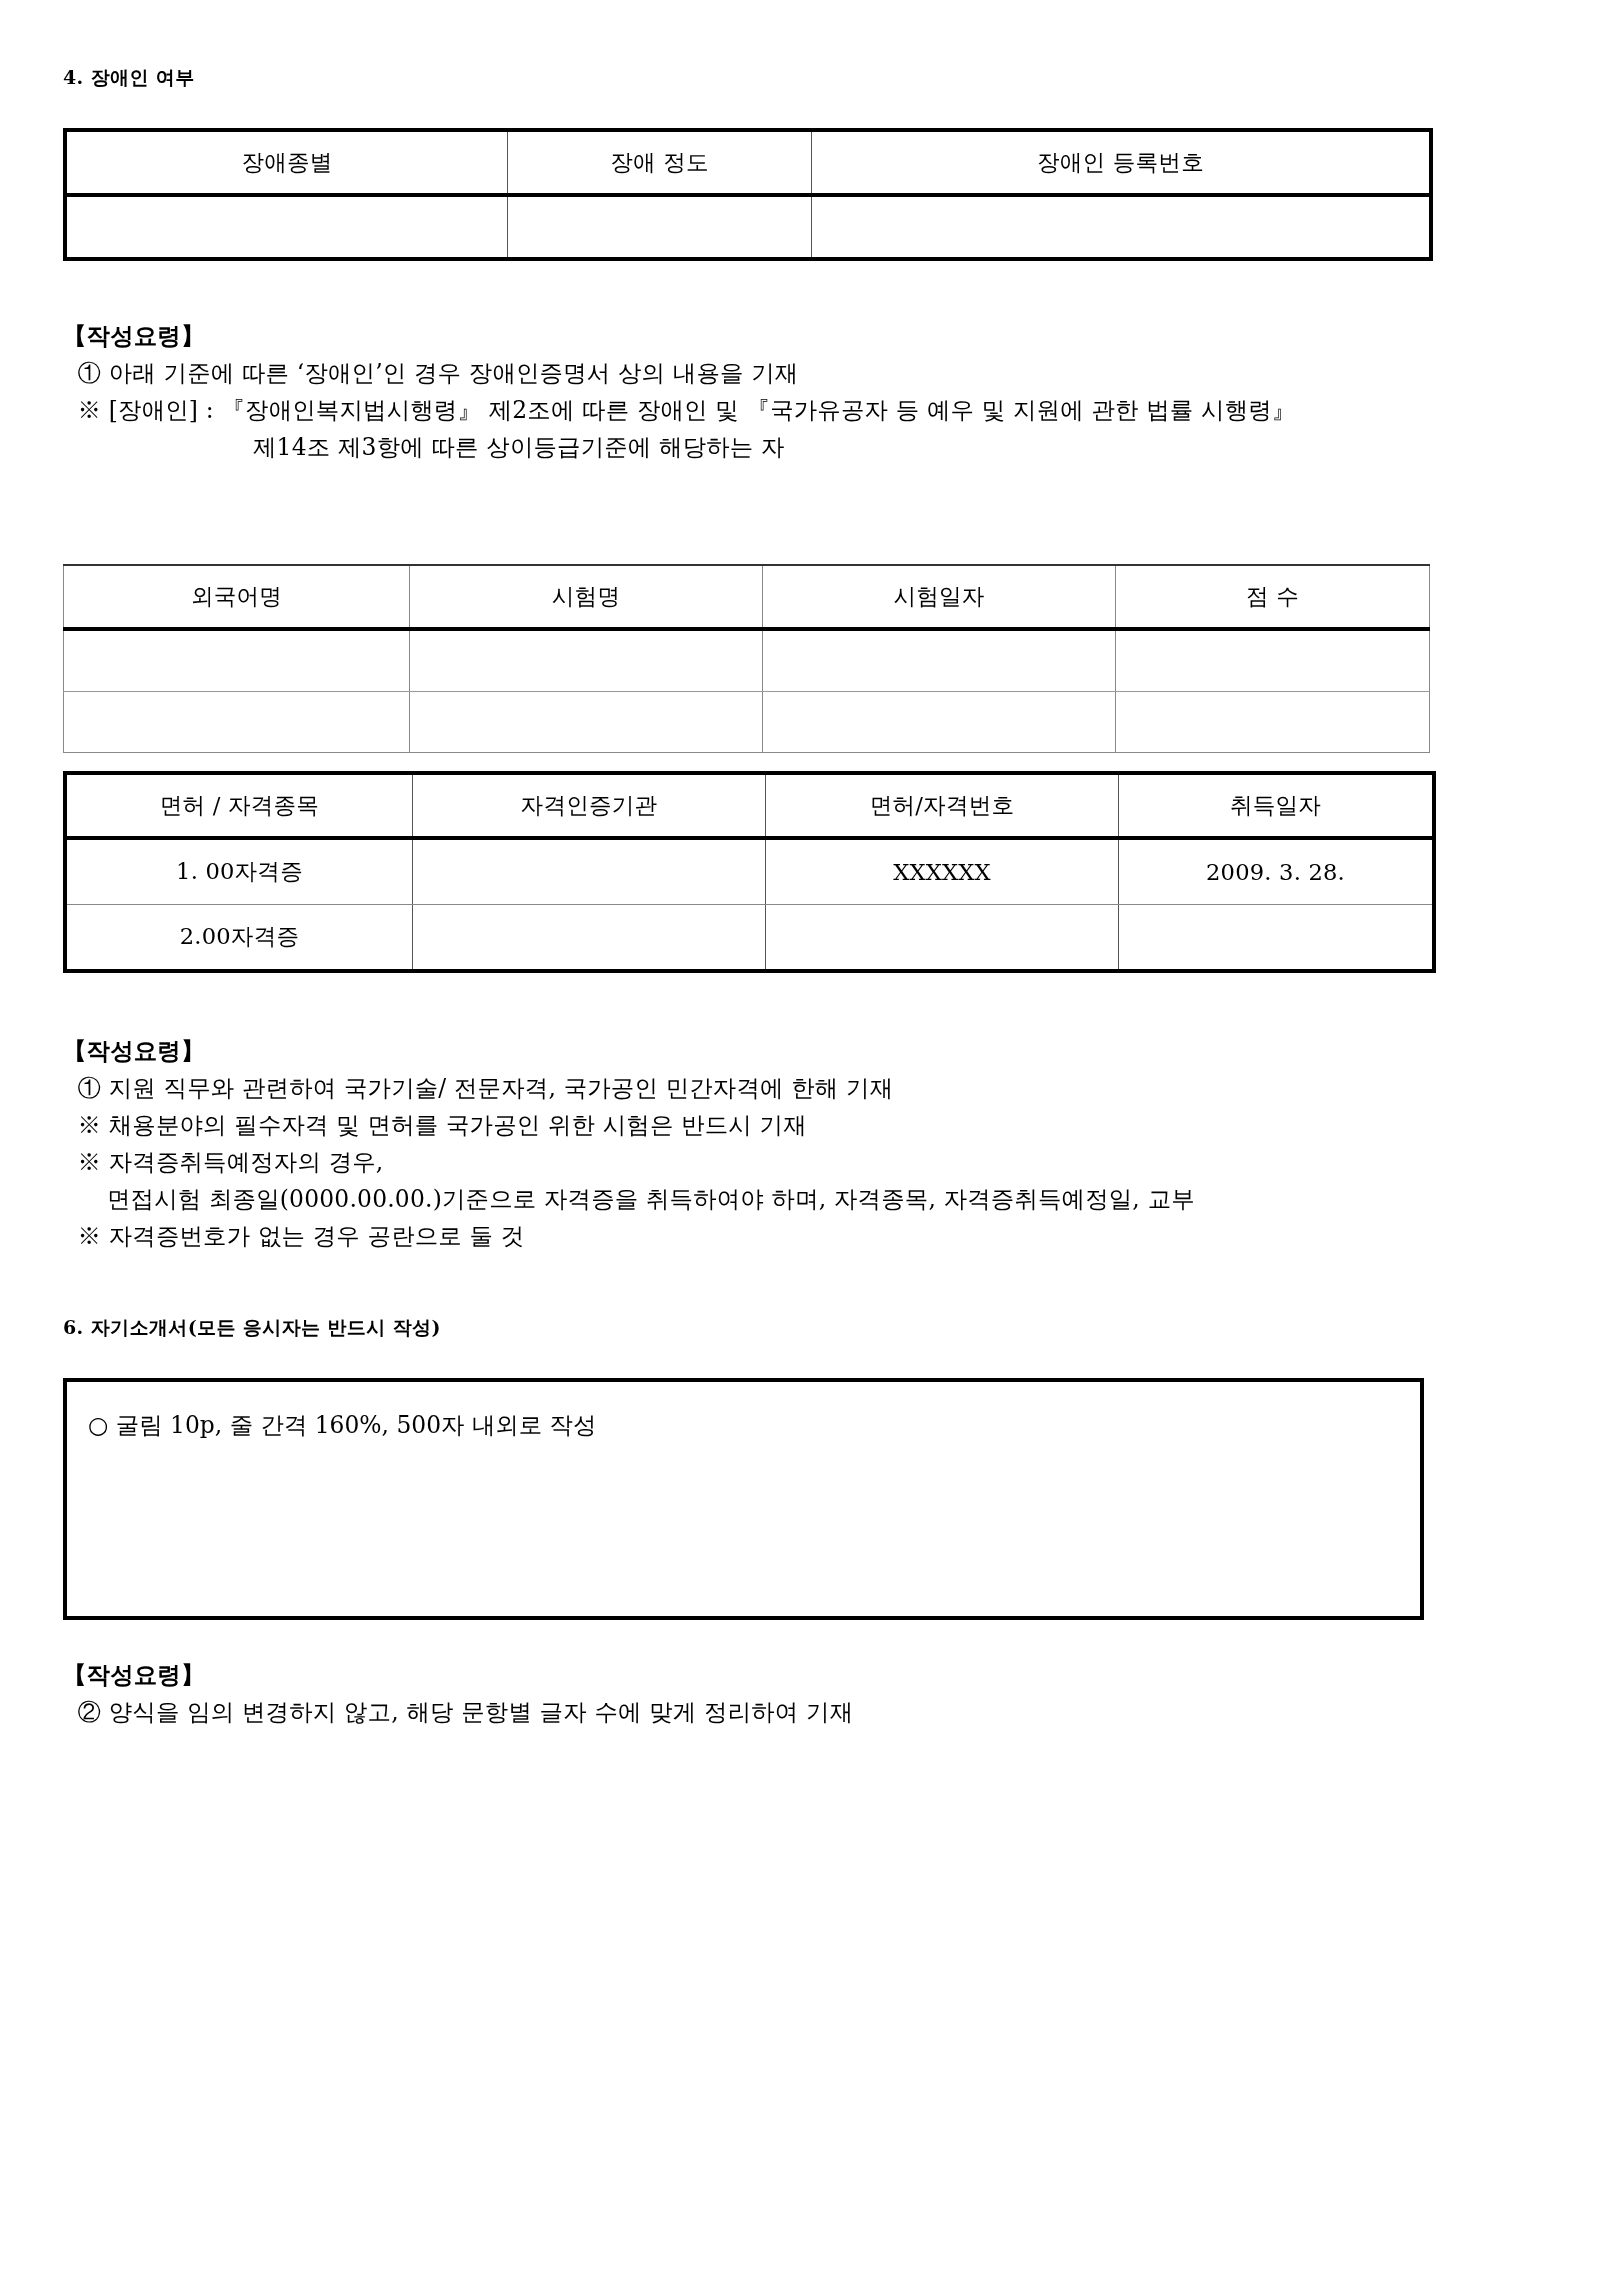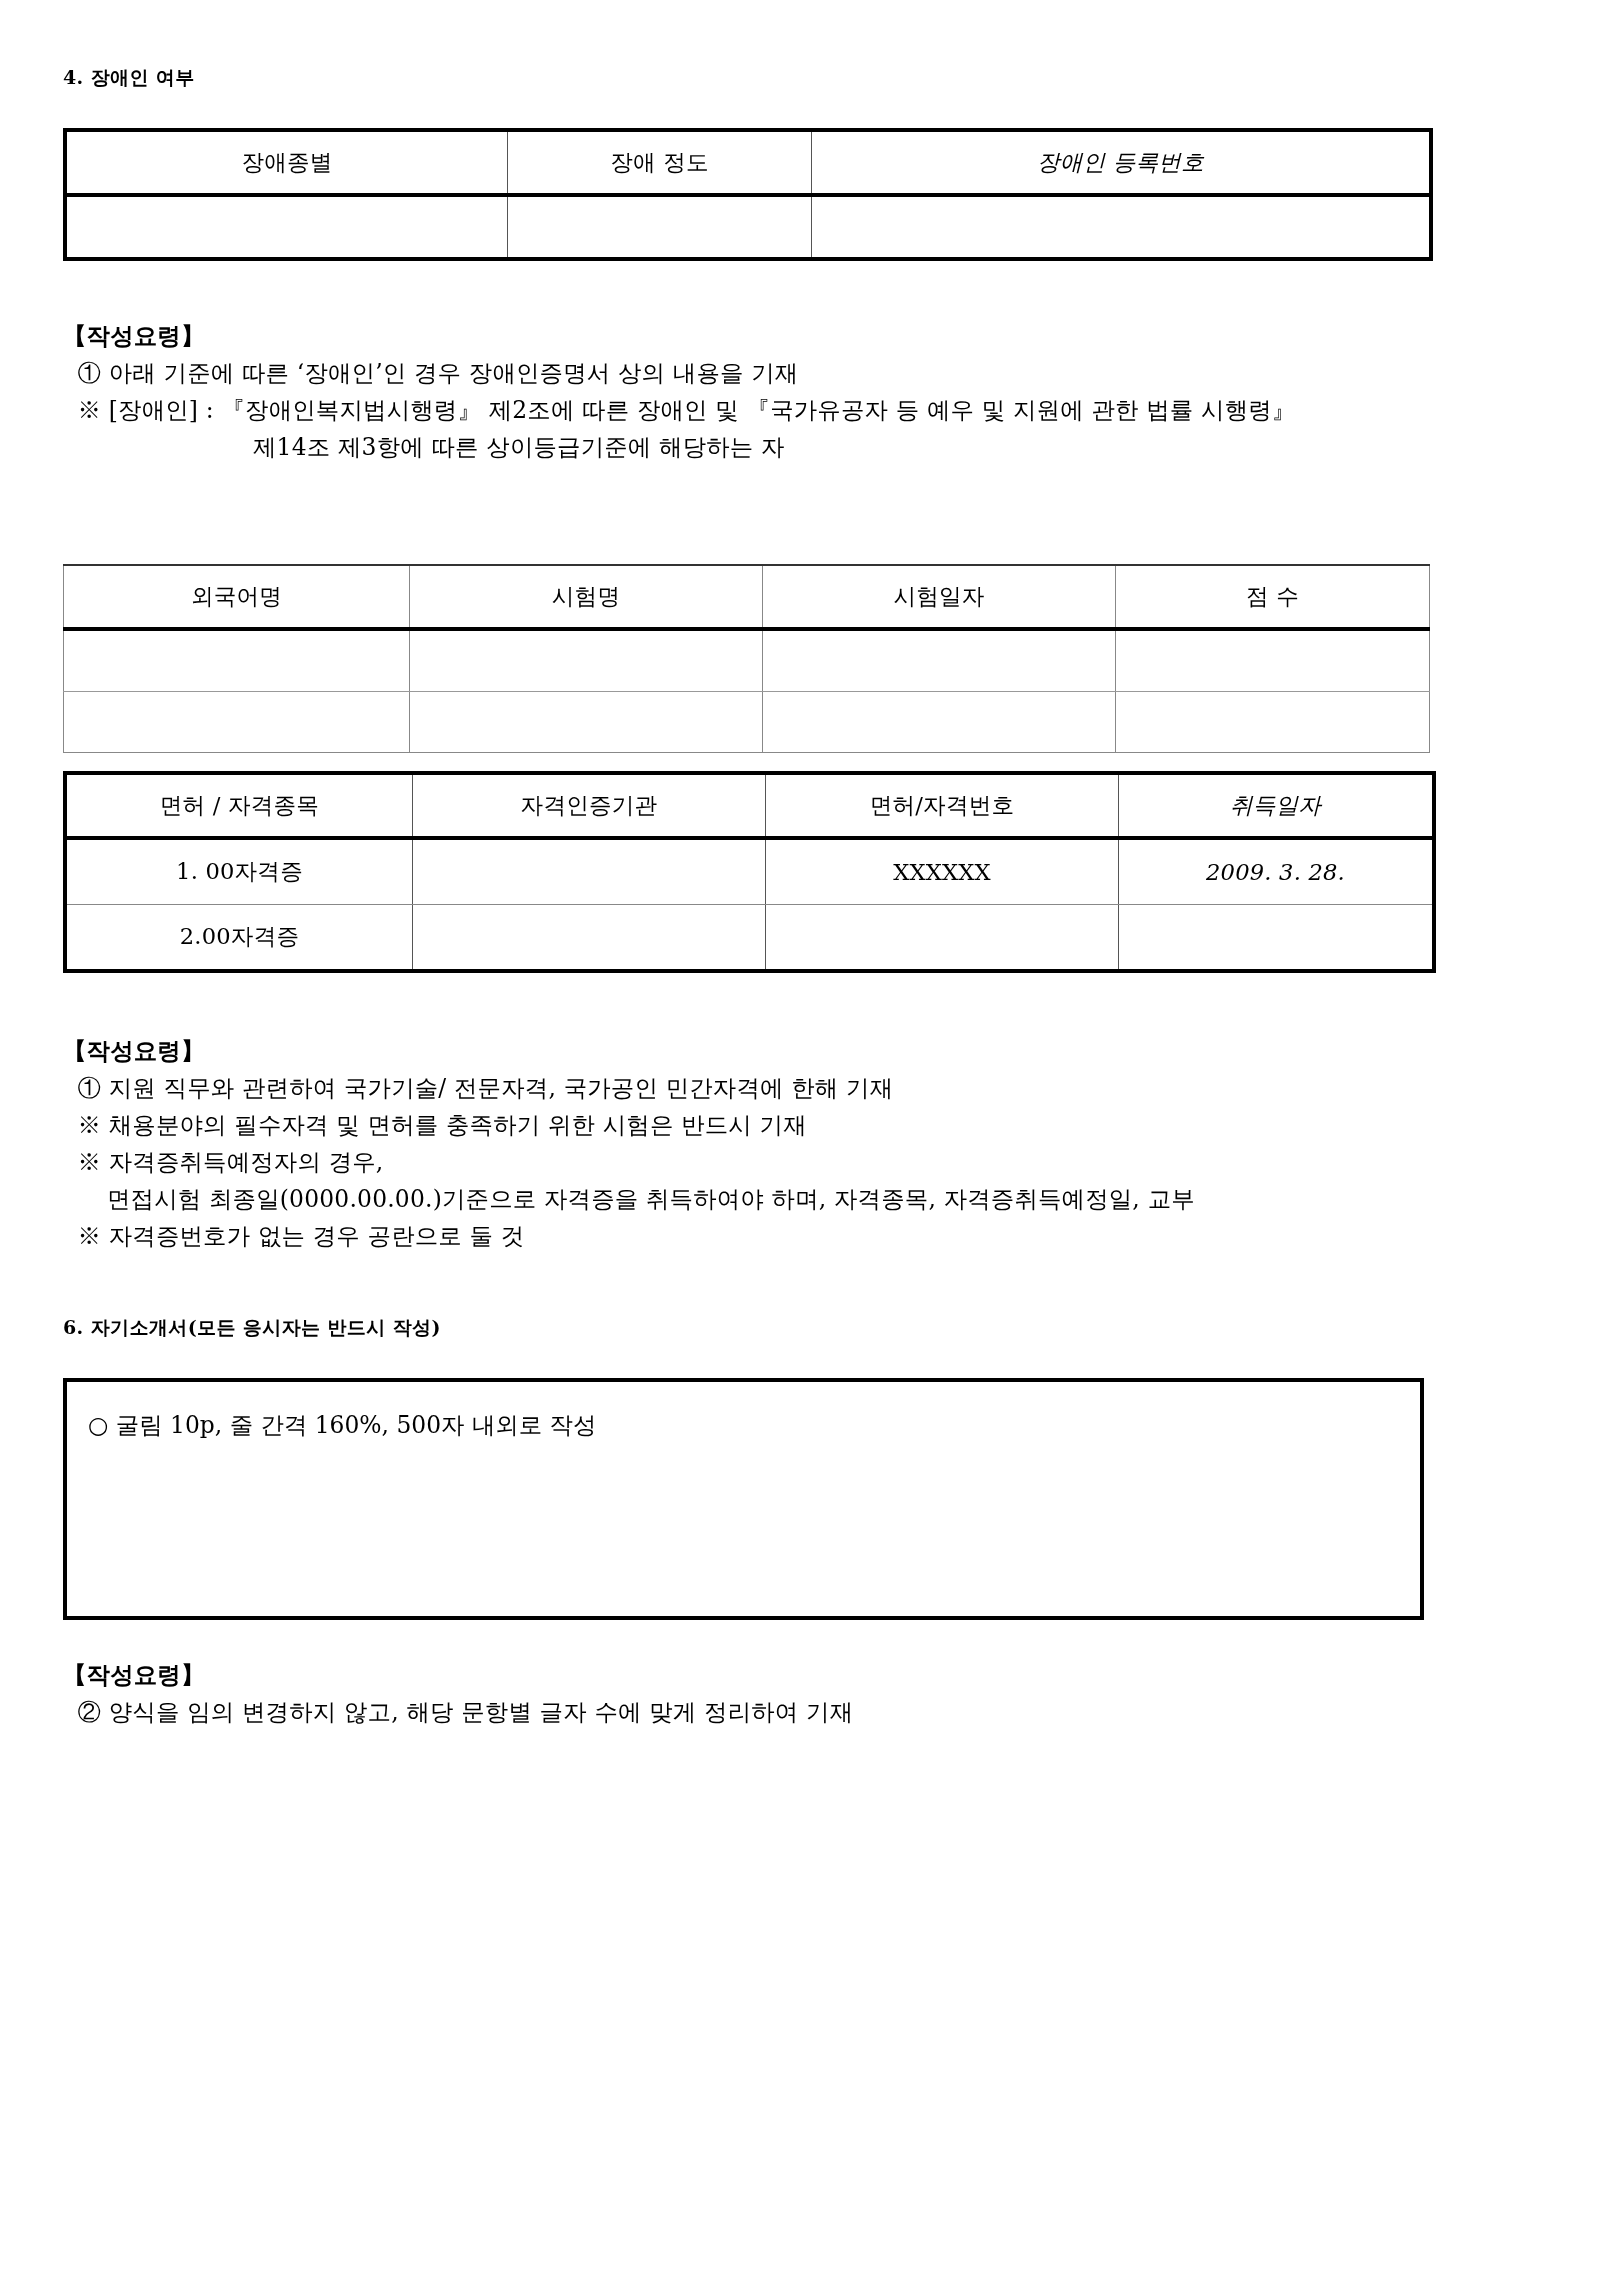--- a/index.html
+++ b/index.html
@@ -57,21 +57,21 @@
   
   table.thick {
     border-top: 4px solid #000;
     border-bottom: 4px solid #000;
     border-left: 4px solid #000;
     border-right: 4px solid #000;
   }
   table.thick td {
     border-right: 1.6px solid #555;
   }
-  table.thick td.last-col { border-right: none; font-style: italic; }
+  table.thick td.last-col { border-right: none; }
   table.thick tr.header-row td {
     border-bottom: 4.8px solid #000;
   }
   table.thick tr.body-row td {
     border-bottom: 1.6px solid #888;
   }
   table.thick tr.body-row:last-child td {
     border-bottom: none;
   }
 
@@ -216,21 +216,21 @@
       <td class="b-row-tall last-col"></td>
     </tr>
   </tbody>
       </table>
 
   <div style="height:60px"></div>
 
   <div class="guidance">
     <div class="g-title">【작성요령】</div>
     <div class="g-line indent-1">① 지원 직무와 관련하여 국가기술/ 전문자격, 국가공인 민간자격에 한해 기재</div>
-    <div class="g-line indent-1">※ 채용분야의 필수자격 및 면허를 충족하기 위한 시험은 반드시 기재</div>
+    <div class="g-line indent-1">※ 채용분야의 필수자격 및 면허를 국가공인 위한 시험은 반드시 기재</div>
     <div class="g-line indent-1">※ 자격증취득예정자의 경우,</div>
     <div class="g-line indent-3">면접시험 최종일(0000.00.00.)기준으로 자격증을 취득하여야 하며, 자격종목, 자격증취득예정일, 교부</div>
     <div class="g-line indent-1">※ 자격증번호가 없는 경우 공란으로 둘 것</div>
   </div>
 
   <div style="height:60px"></div>
 
   <div class="section-heading">6. 자기소개서(모든 응시자는 반드시 작성)</div>
 
   <div class="spacer-md"></div>

